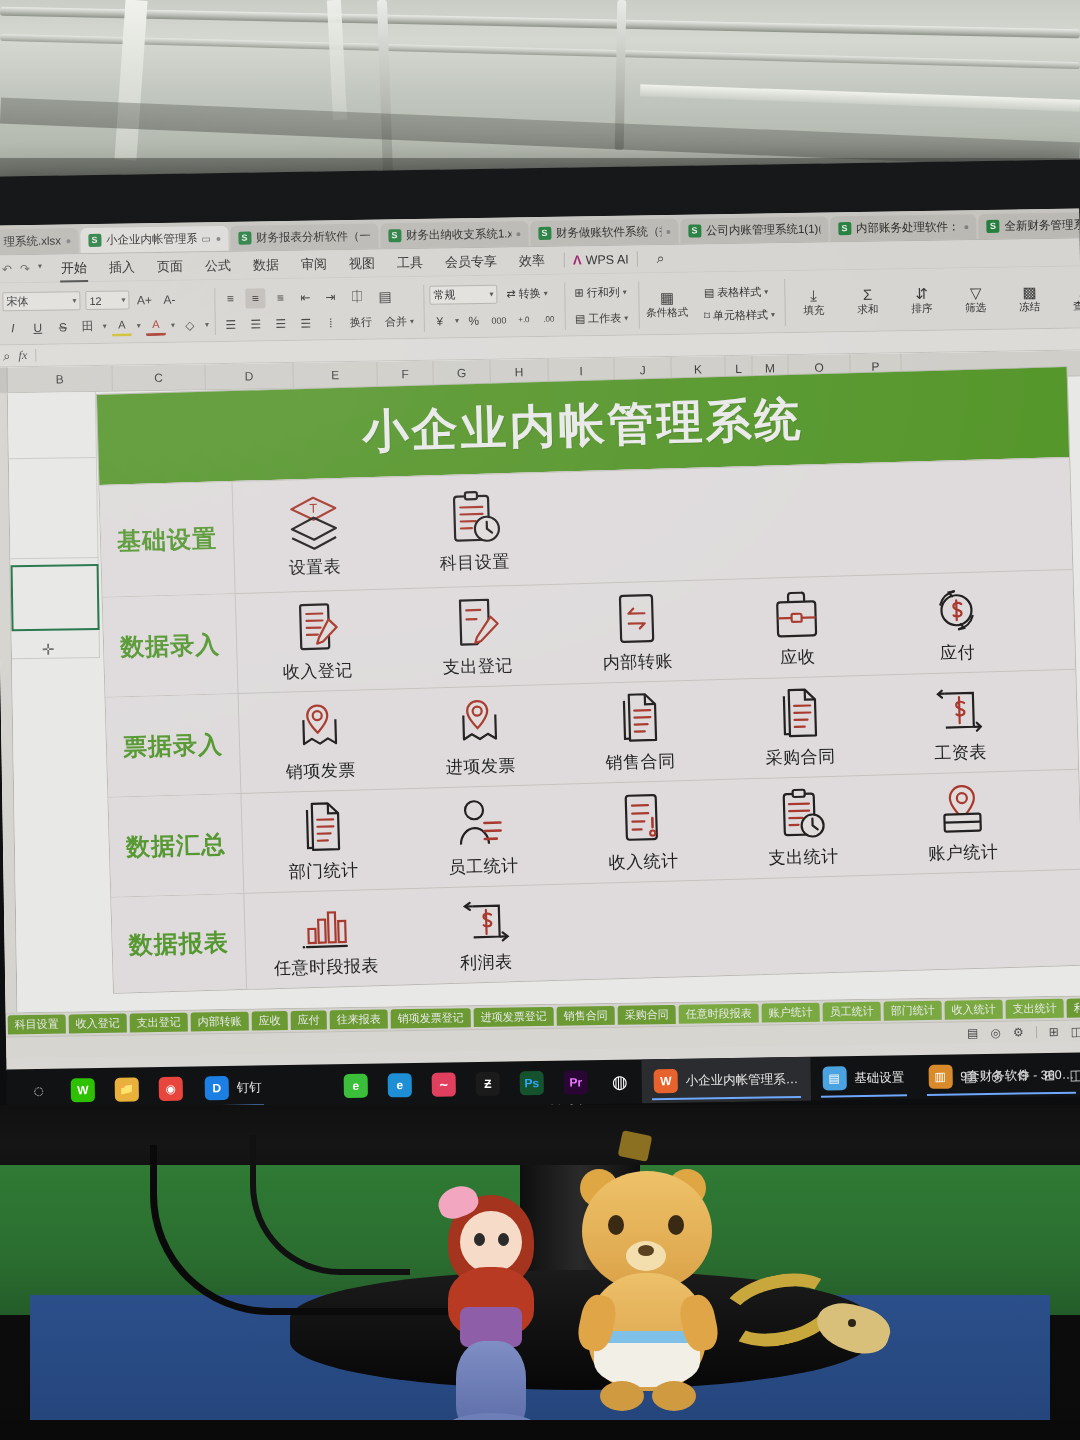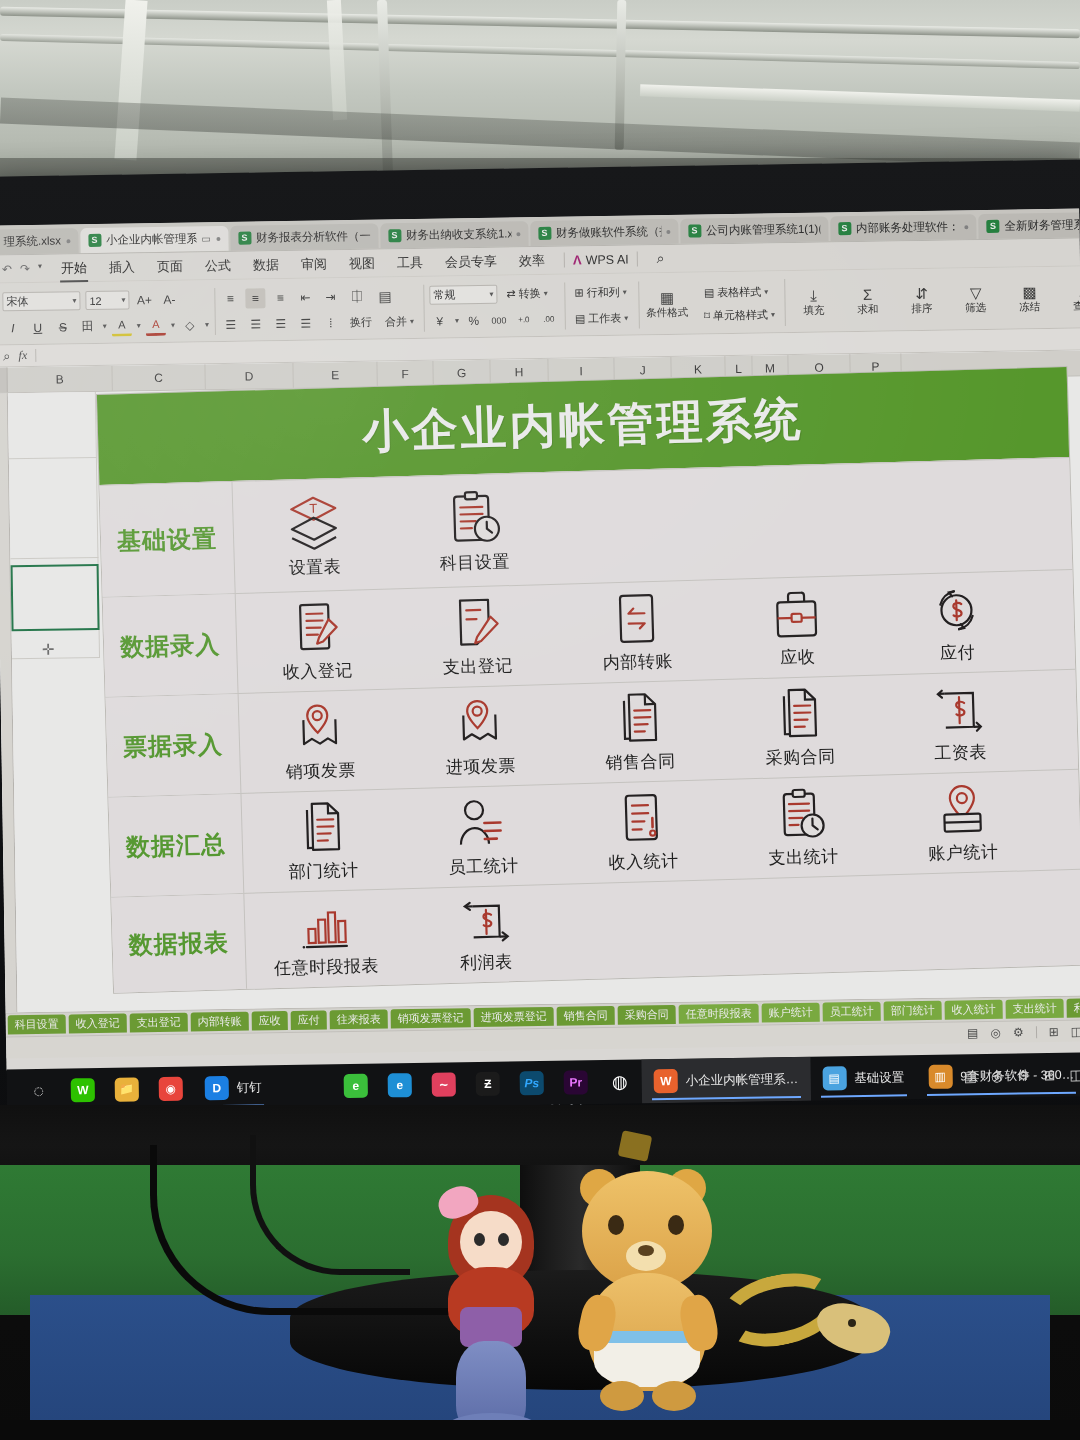--- a/index.html
+++ b/index.html
@@ -831,21 +831,21 @@
         <div class="tb-ico">
           <div class="sq" style="background: rgb(30, 143, 213); color: rgb(255, 255, 255);">e</div>
         </div>
         <div class="tb-ico">
           <div class="sq" style="background: rgb(224, 64, 94); color: rgb(255, 255, 255);">∼</div>
         </div>
         <div class="tb-ico">
           <div class="sq" style="background: rgb(27, 27, 27); color: rgb(255, 255, 255);">Ƶ</div>
         </div>
         <div class="tb-ico">
-          <div class="sq" style="background: #0c4a6e; color: rgb(49, 168, 255); font-style: italic;">Ps</div>
+          <div class="sq" style="background: #14532d; color: rgb(49, 168, 255);">Ps</div>
         </div>
         <div class="tb-ico">
           <div class="sq" style="background: rgb(42, 6, 52); color: rgb(234, 119, 255); text-align: center;">Pr</div>
         </div>
         <div class="tb-ico">
           <div class="sq" style="background: transparent; color: rgb(255, 255, 255); font-size: 18px;">◍</div>
         </div>
         <div class="tb-app active">
           <div class="sq" style="background: rgb(232, 98, 45); color: rgb(255, 255, 255);">W</div>
           <span class="tl">小企业内帐管理系…</span>

